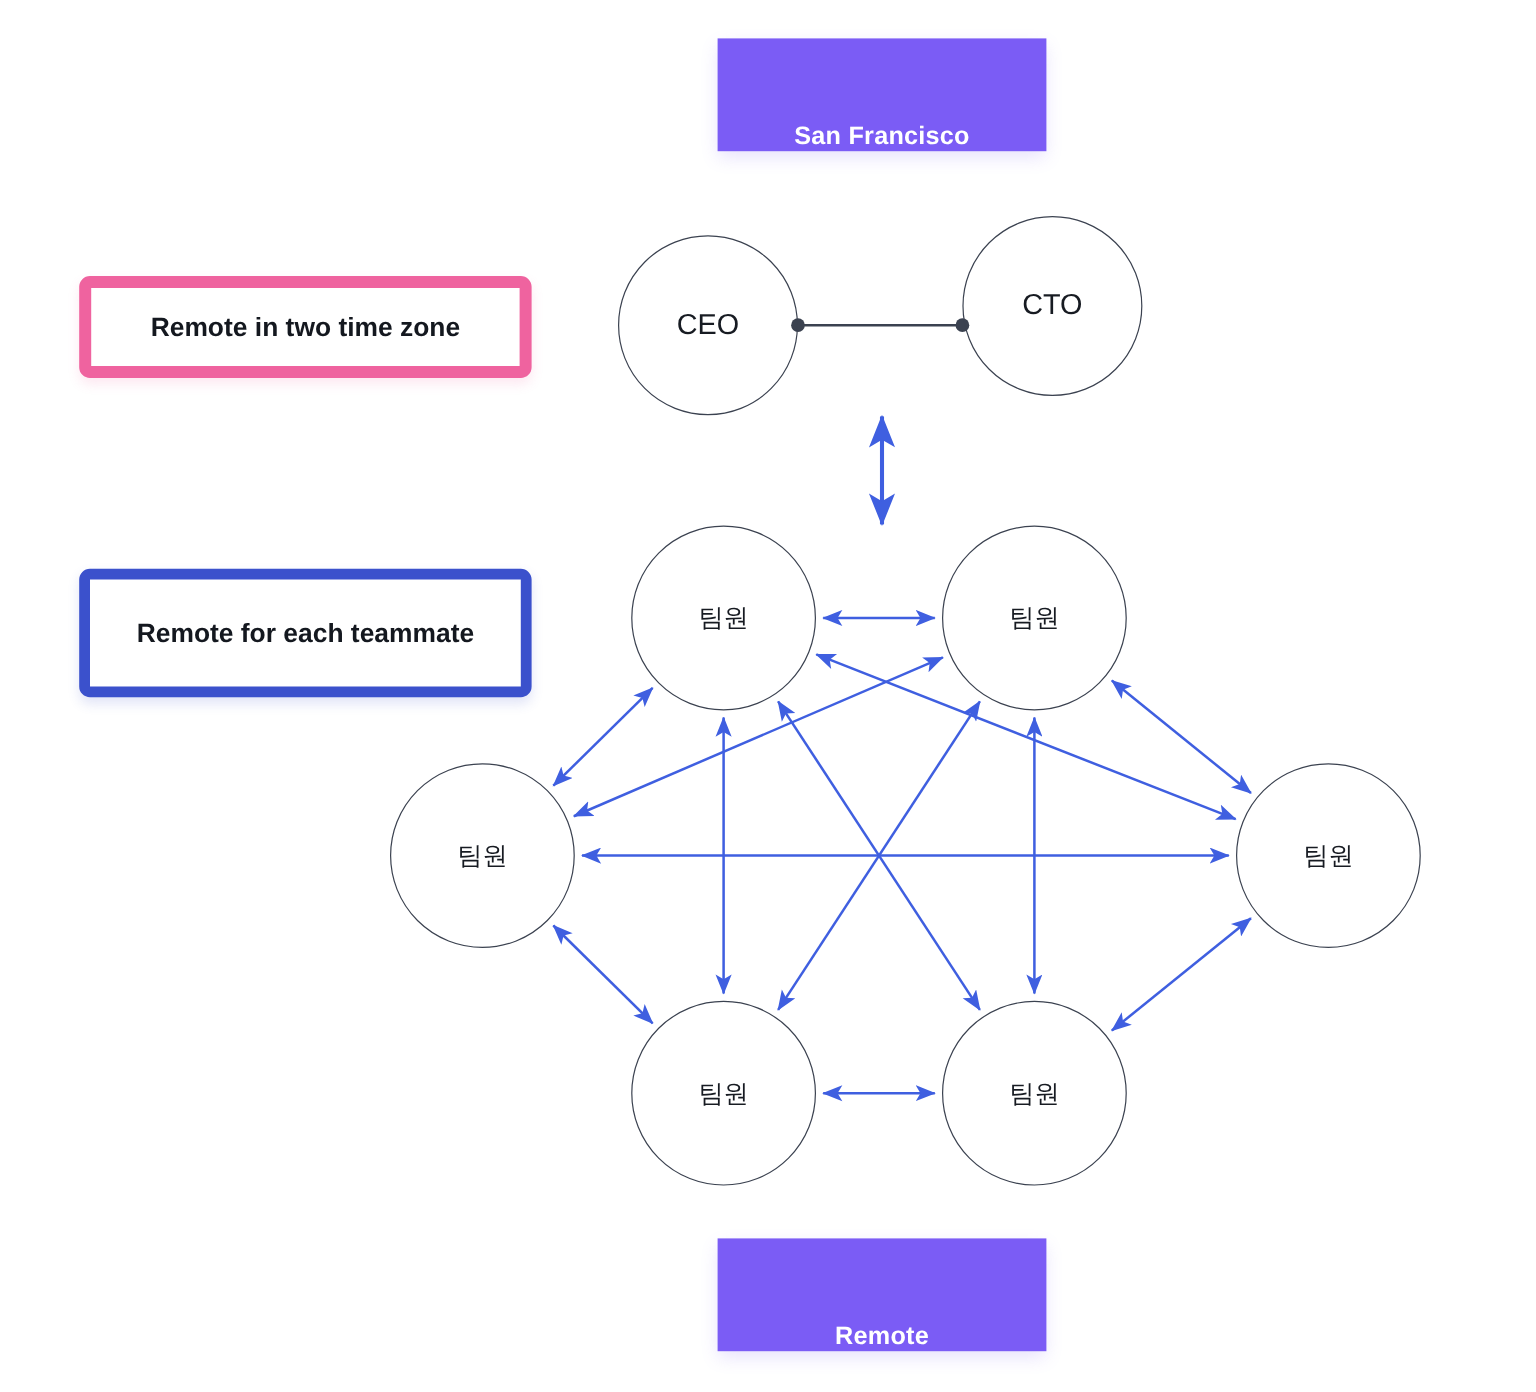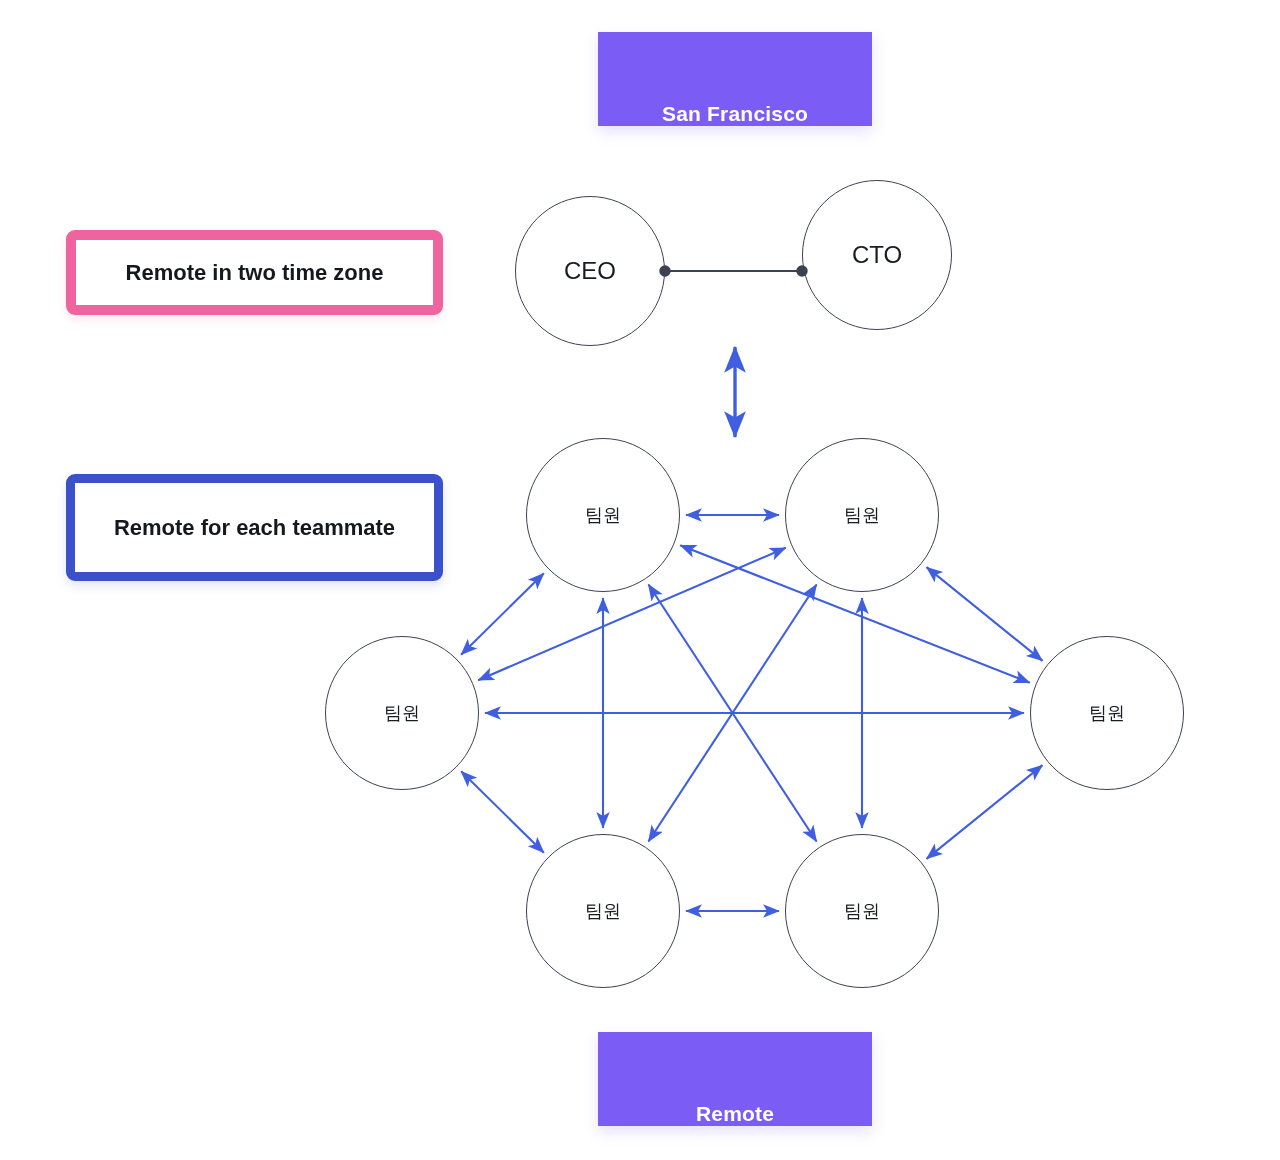--- a/index.html
+++ b/index.html
@@ -71,21 +71,21 @@
     border-radius: 50%;
     border: 1.6px solid #3B4250;
     background: transparent;
     display: flex;
     align-items: center;
     justify-content: center;
     box-sizing: border-box;
     z-index: 3;
   }
   .node span {
-    font-size: 18px;
+    font-size: 21px;
     color: #171B22;
     font-weight: normal;
     line-height: 1;
     pointer-events: none;
   }
   .node.leader span { font-size: 24px; }
 
   
   #edges-exec, #edges-team, #edge-bridge {
     position: absolute;

